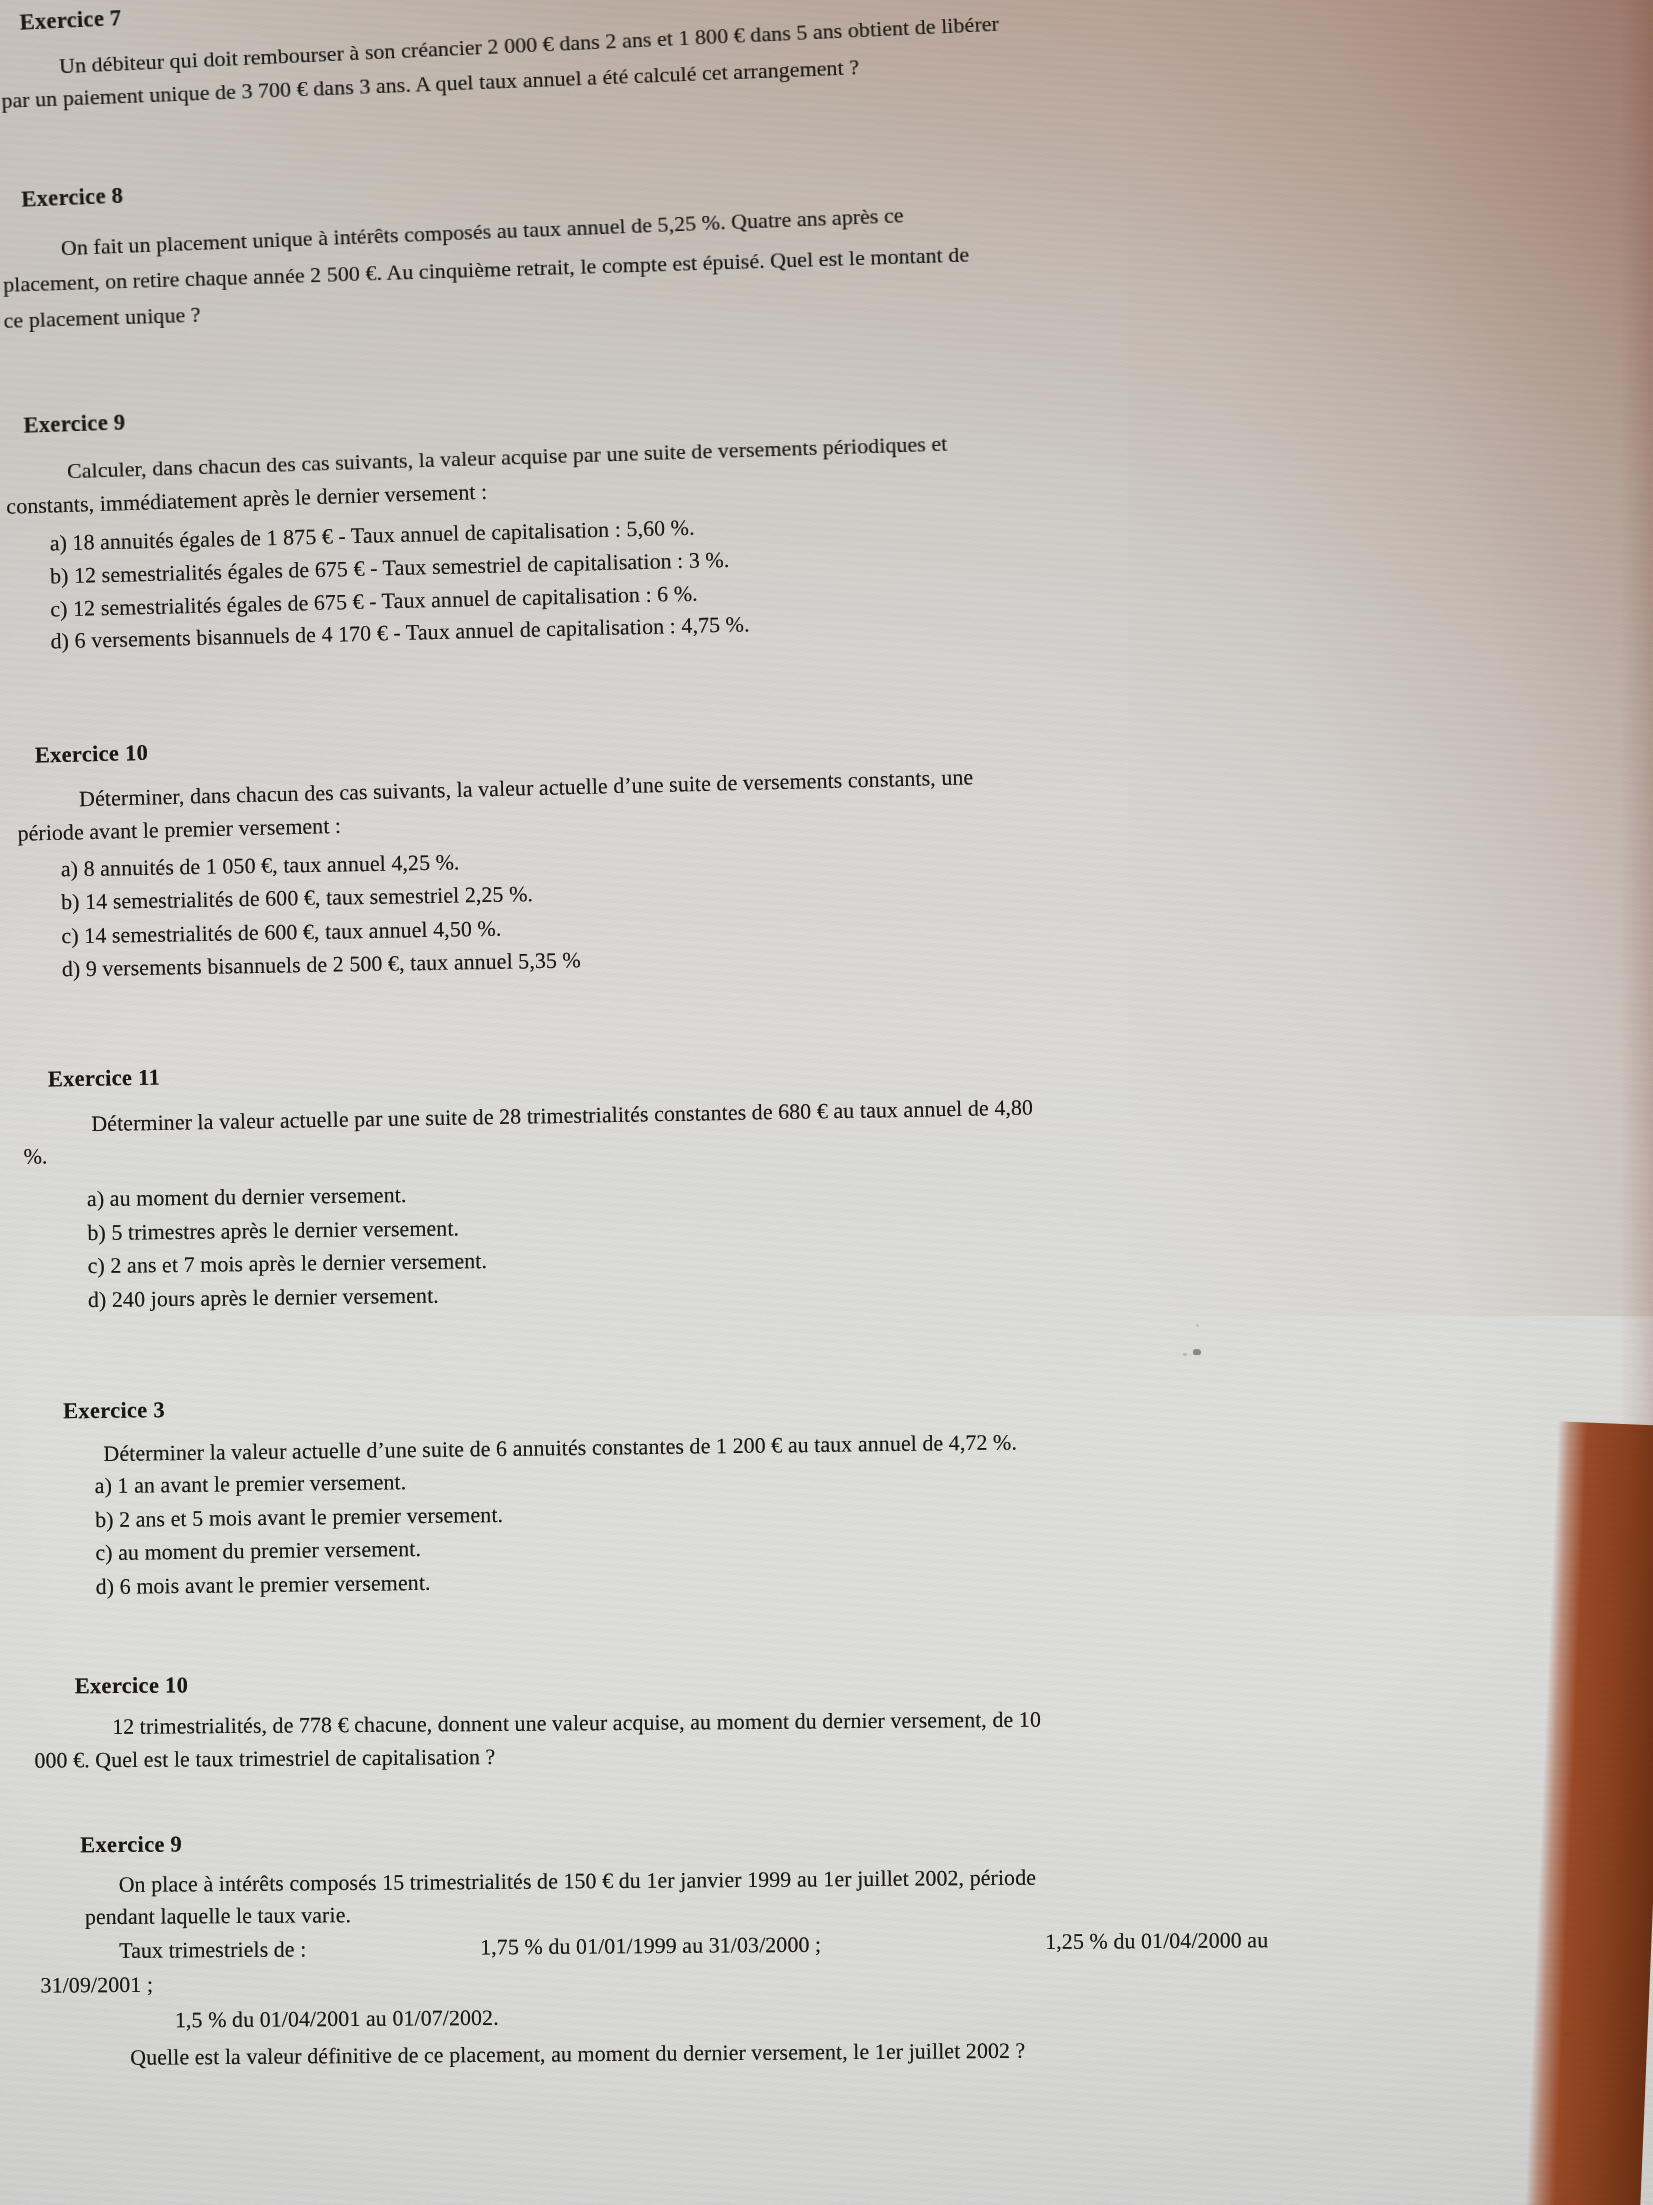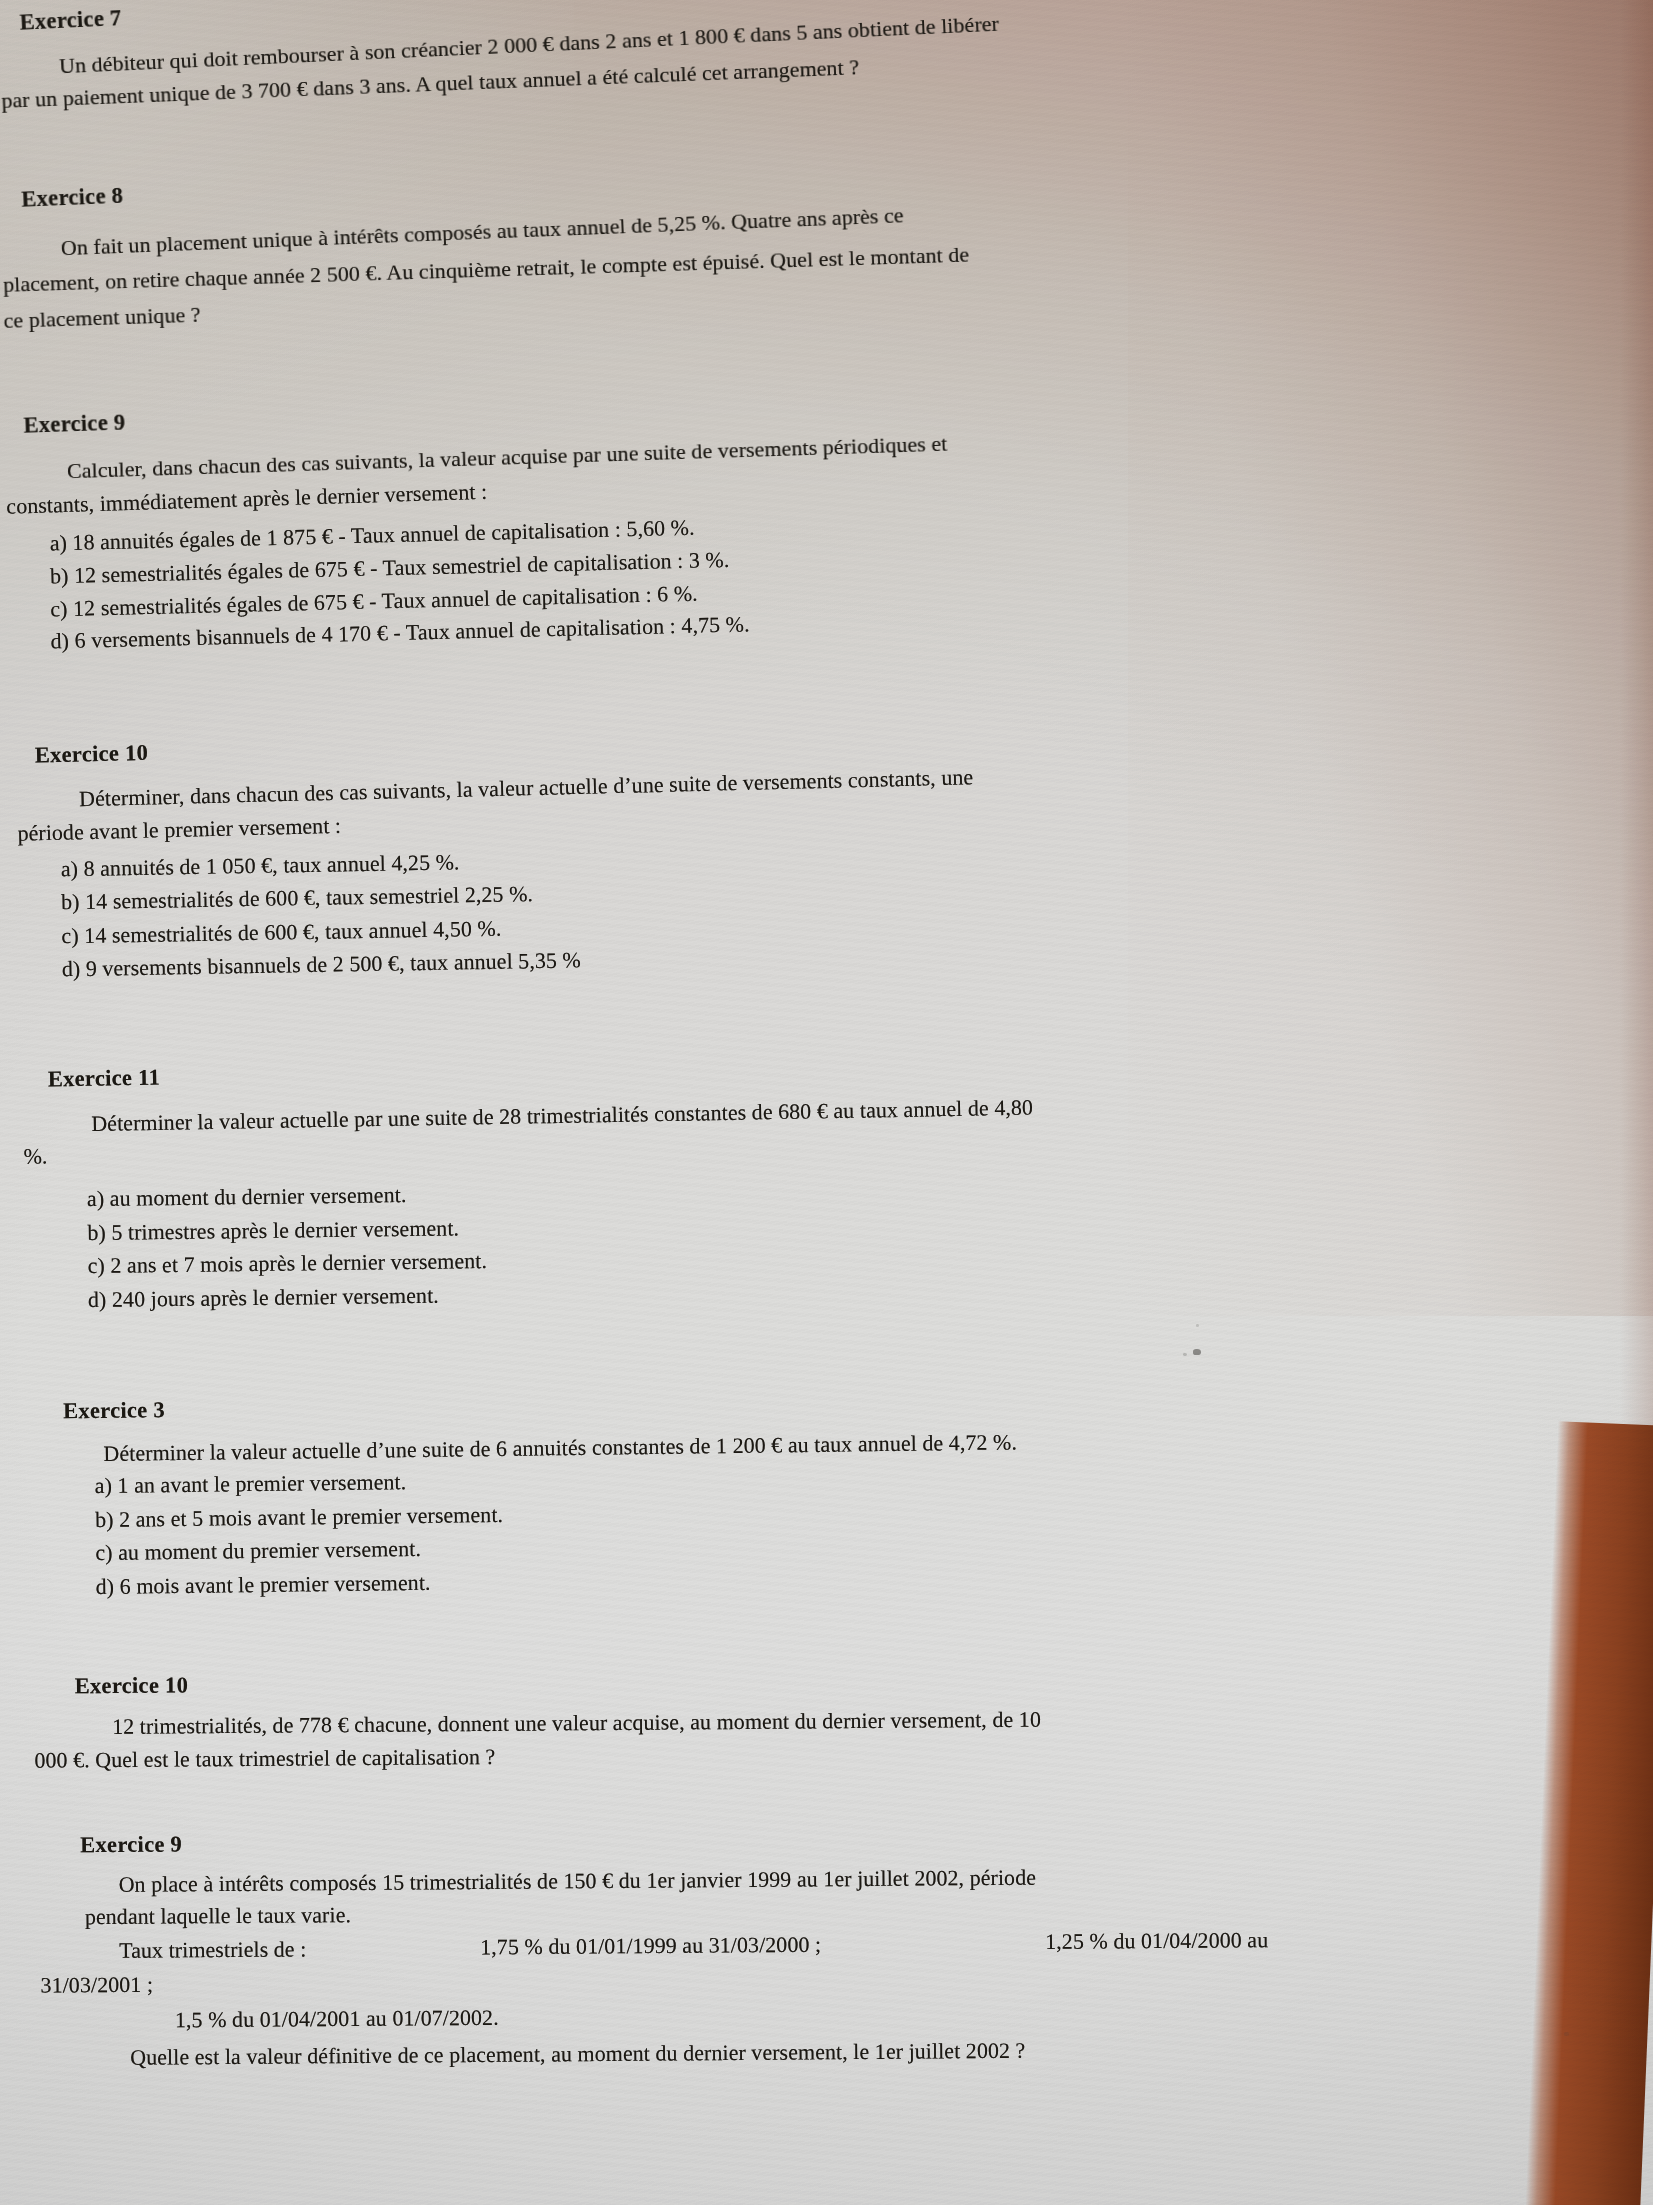--- a/index.html
+++ b/index.html
@@ -226,19 +226,19 @@
     <div class="line skp" style="left:104px; top:1709px;">12 trimestrialités, de 778 € chacune, donnent une valeur acquise, au moment du dernier versement, de 10</div>
     <div class="line skp" style="left:26px;  top:1742px;">000 €. Quel est le taux trimestriel de capitalisation ?</div>
 
     <div class="line h skp" style="left:71px; top:1827px;">Exercice 9</div>
     <div class="line skp" style="left:109px; top:1867px;">On place à intérêts composés 15 trimestrialités de 150 € du 1er janvier 1999 au 1er juillet 2002, période</div>
     <div class="line skp" style="left:75px; top:1899px;">pendant laquelle le taux varie.</div>
 
     <div class="line skp" style="left:109px; top:1933px;">Taux trimestriels de :</div>
     <div class="line skp" style="left:470px; top:1933px;">1,75 % du 01/01/1999 au 31/03/2000 ;</div>
     <div class="line skp" style="left:1035px; top:1933px;">1,25 % du 01/04/2000 au</div>
-    <div class="line skp" style="left:30px;  top:1967px;">31/03/2001 ;</div>
+    <div class="line skp" style="left:30px;  top:1967px;">31/09/2001 ;</div>
     <div class="line skp" style="left:164px; top:2003px;">1,5 % du 01/04/2001 au 01/07/2002.</div>
     <div class="line skp" style="left:119px; top:2040px;">Quelle est la valeur définitive de ce placement, au moment du dernier versement, le 1er juillet 2002 ?</div>
 
   </div>
 </div>
 
 
 </body></html>

